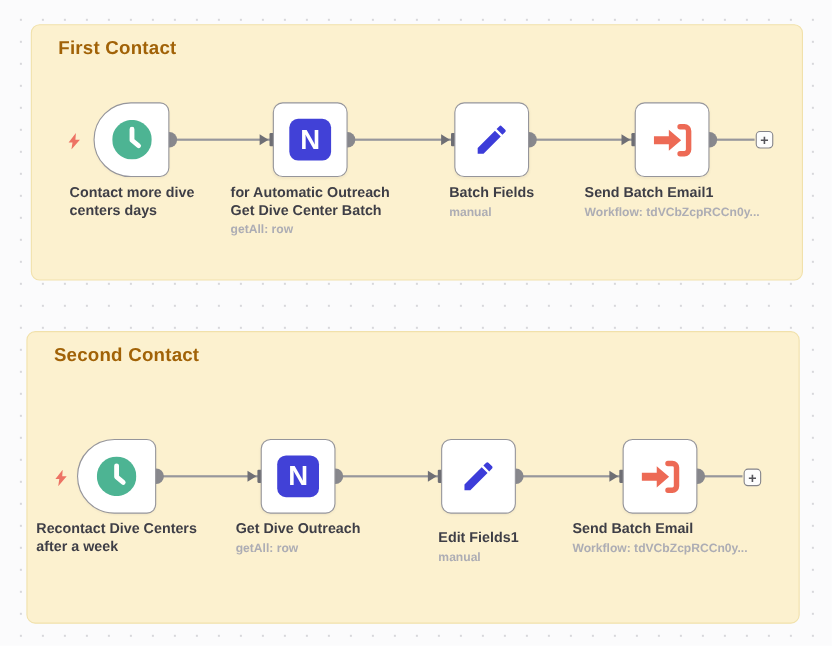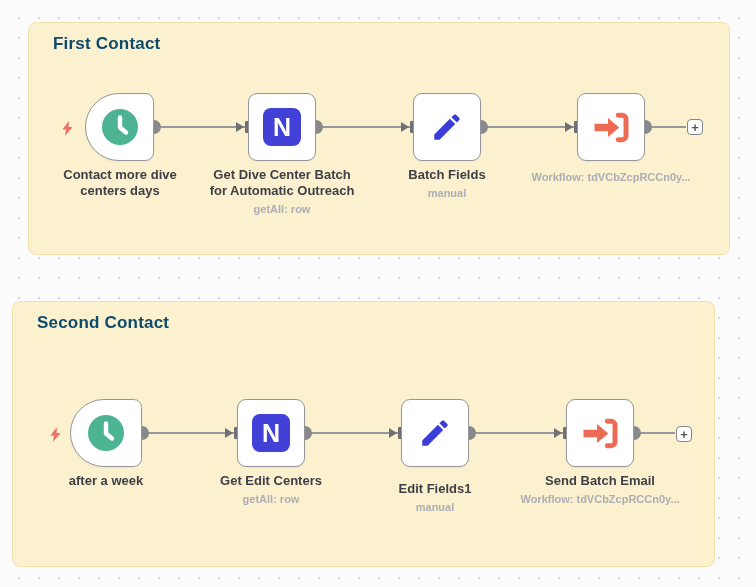--- a/index.html
+++ b/index.html
@@ -18,21 +18,21 @@
     background: #fcf1cf;
     border: 1px solid #f1e1ab;
     border-radius: 8px;
     box-sizing: border-box;
     padding: 11px 24px;
     z-index: 1;
   }
   .sticky-title {
     font-size: 17px;
     font-weight: 700;
-    color: #0c4a6e;
+    color: #a16207;
     letter-spacing: .2px;
   }
   .node {
     position: absolute;
     box-sizing: border-box;
     background: #ffffff;
     border: 1.6px solid #95959b;
     border-radius: 9px;
     display: flex; align-items: center; justify-content: center;
     box-shadow: 0 1px 2px rgba(60,60,60,.06);
@@ -55,36 +55,36 @@
   .add-btn {
     position:absolute; width:16px; height:16px; box-sizing:border-box;
     border:1.6px solid #84848a; border-radius:4px; background:#fdfdfd;
     color:#55555b; font-size:13px; font-weight:600; line-height:11px;
     display:flex; align-items:center; justify-content:center;
     z-index:3; cursor:pointer;
   }
   .bolt { position:absolute; z-index:3; }
   .node-label {
     position:absolute; transform:translateX(-50%);
-    text-align:center; white-space:nowrap; z-index:3;
+    white-space:nowrap; z-index:3;
   }
   .node-label .t { font-size:13px; font-weight:600; color:#3e3e46; line-height:16px; }
   .node-label .s { font-size:11px; color:#adadb4; line-height:14px; margin-top:3px;font-weight:bold; }
   svg { display:block; }
 </style>
 </head>
 <body>
 
 <div class="canvas">
 
   <div class="sticky" style="left:28px; top:22px; width:702px; height:233px;">
     <div class="sticky-title">First Contact</div>
   </div>
 
-  <div class="sticky" style="left:12px; top:301px; width:703px; height:266px;">
+  <div class="sticky" style="left:24px; top:301px; width:703px; height:266px;">
     <div class="sticky-title">Second Contact</div>
   </div>
 
   <div class="bolt" style="left:61px; top:121px;">
     <svg width="13" height="15" viewBox="0 0 12 14">
         <path d="M7.4 0 1.2 7.9h3.3L3.6 14l7.2-8.4H7z" fill="#ed7364"></path>
       </svg>
   </div>
 
   <div class="node trigger" style="left:85px; top:93px; width:69px; height:68px;">
@@ -145,30 +145,31 @@
   </div>
 
   <div class="add-btn" style="left:687px; top:119px;">+</div>
 
   <div class="node-label" style="left:120px; top:167px;">
     <div class="t">Contact more dive</div>
     <div class="t">centers days</div>
     <div class="s"></div>
   </div>
   <div class="node-label" style="left:282px; top:167px;">
+    <div class="t">for Automatic Outreach</div>
     <div class="t">Get Dive Center Batch</div>
-    <div class="t">for Automatic Outreach</div>
     <div class="s">getAll: row</div>
   </div>
   <div class="node-label" style="left:447px; top:167px;">
     <div class="t">Batch Fields</div>
     <div class="t"></div>
     <div class="s">manual</div>
   </div>
   <div class="node-label" style="left:611px; top:167px;">
+    <div class="t">Send Batch Email1</div>
     <div class="t"></div>
     <div class="s">Workflow: tdVCbZcpRCCn0y...</div>
   </div>
 
   <div class="bolt" style="left:49px; top:427px;">
     <svg width="13" height="15" viewBox="0 0 12 14">
         <path d="M7.4 0 1.2 7.9h3.3L3.6 14l7.2-8.4H7z" fill="#ed7364"></path>
       </svg>
   </div>
 
@@ -225,25 +226,26 @@
 
   <div class="conn no-arrow" style="left:634px; top:426px; width:42px;">
     <div class="line"></div>
     <div class="dot"></div>
 
   </div>
 
   <div class="add-btn" style="left:676px; top:426px;">+</div>
 
   <div class="node-label" style="left:106px; top:473px;">
+    <div class="t">Recontact Dive Centers</div>
     <div class="t">after a week</div>
     <div class="s"></div>
   </div>
   <div class="node-label" style="left:271px; top:473px;">
-    <div class="t">Get Edit Centers</div>
+    <div class="t">Get Dive Outreach</div>
     <div class="s">getAll: row</div>
   </div>
   <div class="node-label" style="left:435px; top:481px;">
     <div class="t">Edit Fields1</div>
     <div class="t"></div>
     <div class="s">manual</div>
   </div>
   <div class="node-label" style="left:600px; top:473px;">
     <div class="t">Send Batch Email</div>
     <div class="t"></div>

